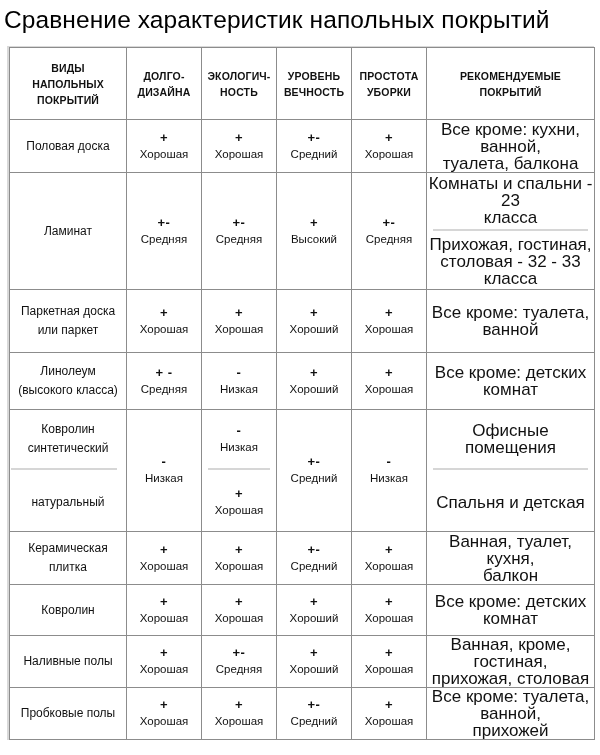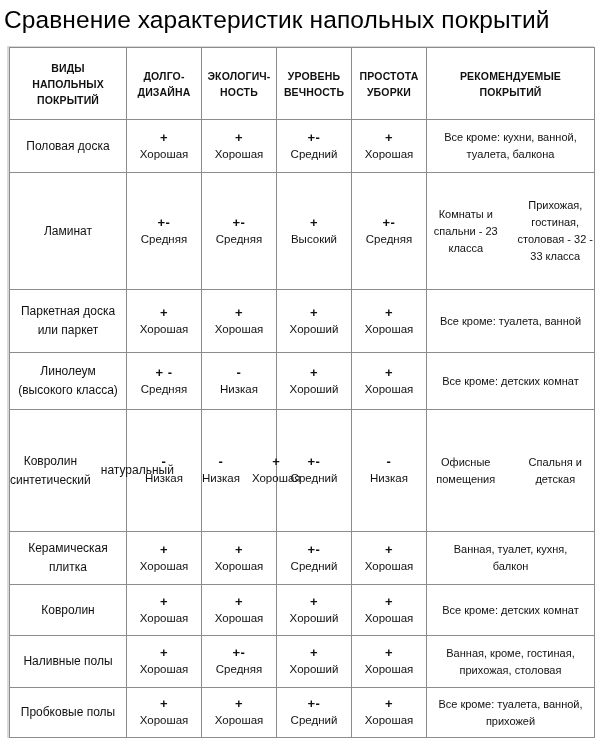--- a/index.html
+++ b/index.html
@@ -91,30 +91,30 @@
     display: block;
     font-weight: bold;
     font-size: 13px;
     line-height: 16px;
     letter-spacing: 0.5px;
   }
   .rate-cell .lbl { display: block; }
 
   .rec-cell {
     text-align: center;
-    font-size: 11px;
+    font-size: 17px;
     line-height: 17px;
     padding: 3px 5px;
   }
   .rec-cell .rl { display: block; }
 
   
   .split {
     display: flex;
-    flex-direction: row;
+    flex-direction: column;
     justify-content: space-between;
     height: 100%;
     box-sizing: border-box;
   }
   .split > .part {
     flex: 1 1 0;
     display: flex;
     flex-direction: column;
     justify-content: center;
   }

